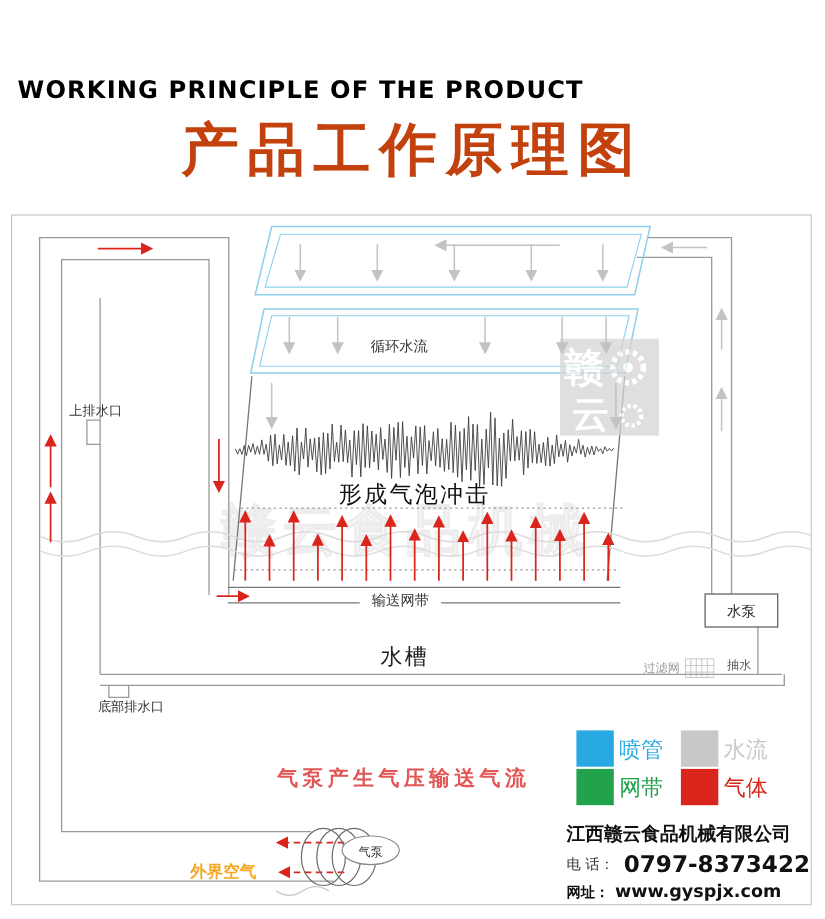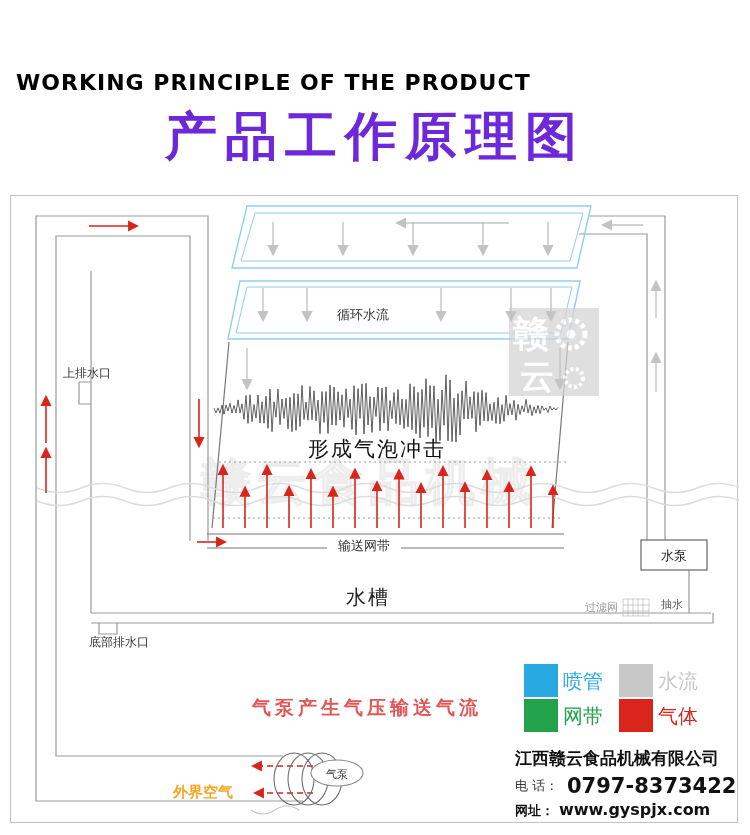--- a/index.html
+++ b/index.html
@@ -3,21 +3,21 @@
 <meta charset="utf-8">
 <style>
   *{margin:0;padding:0;box-sizing:border-box;}
   html,body{background:#fff;}
   body{width:750px;height:835px;position:relative;overflow:hidden;
        font-family:"DejaVu Sans","Liberation Sans",sans-serif;color:#000;}
   .page{position:relative;width:750px;height:835px;background:#fff;}
   .title-en{position:absolute;top:70px;left:16px;width:100%;text-align:left;
             font-size:22px;font-weight:bold;letter-spacing:1px;color:#000;}
   .title-zh{position:absolute;top:102px;left:0;width:100%;text-align:center;
-            font-size:52px;font-weight:bold;letter-spacing:8px;color:#6d28d9;}
+            font-size:52px;font-weight:bold;letter-spacing:8px;color:#c2410c;}
   .frame{position:absolute;top:195px;left:10px;width:728px;height:628px;
          border:1px solid #c2c2c2;background:#fff;}
   svg text{font-family:"DejaVu Sans","Liberation Sans",sans-serif;}
 </style>
 </head>
 <body>
 
 <div class="page">
 
   <div class="title-en">WORKING PRINCIPLE OF THE PRODUCT</div>

